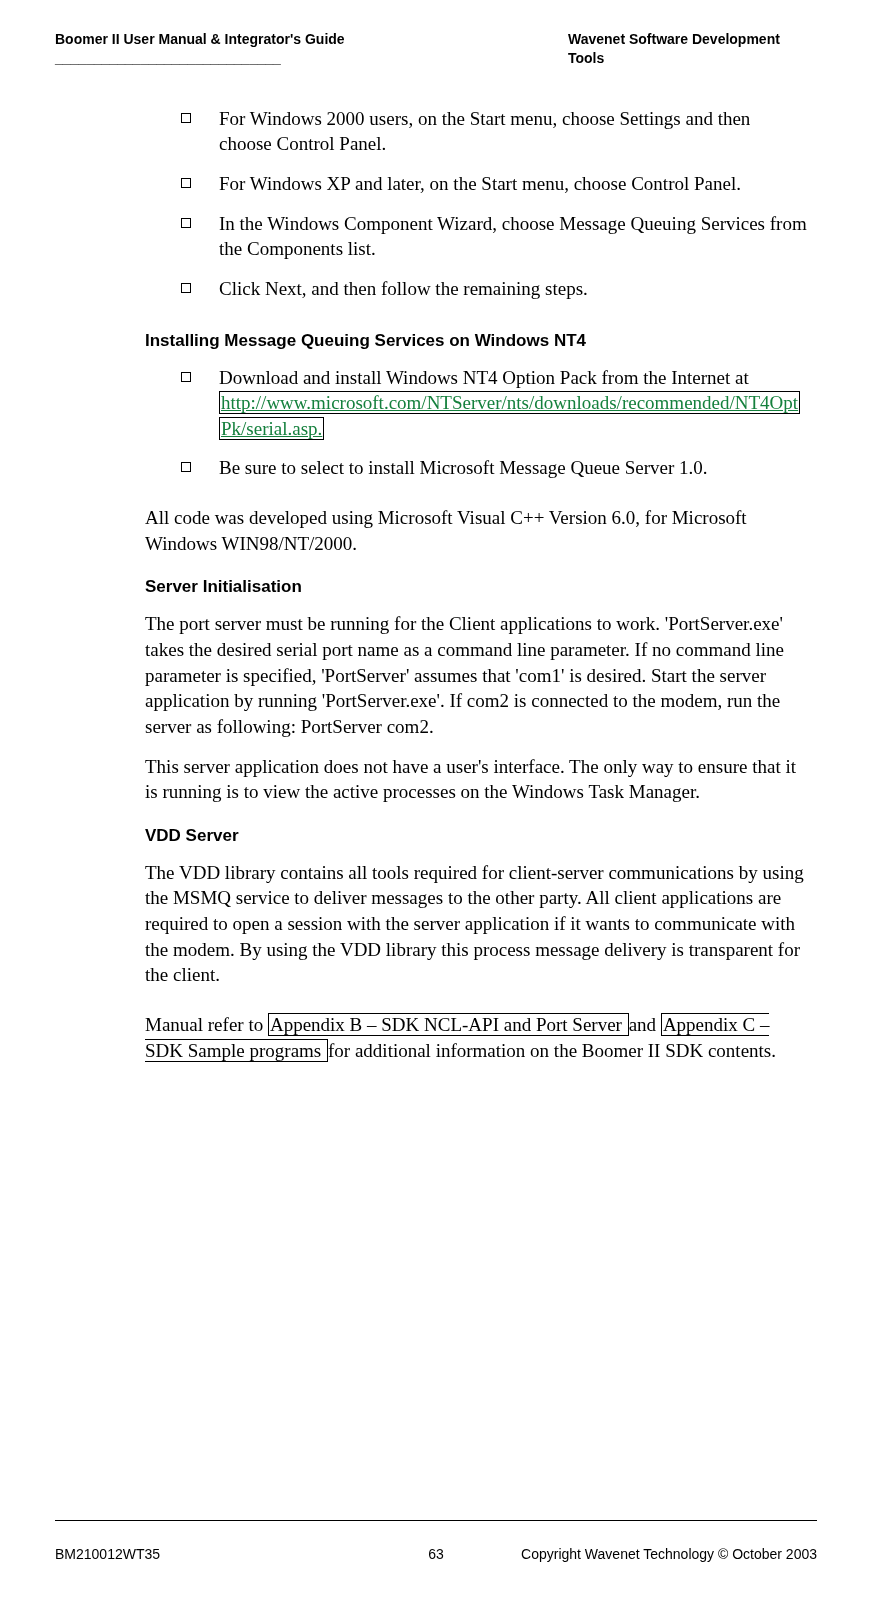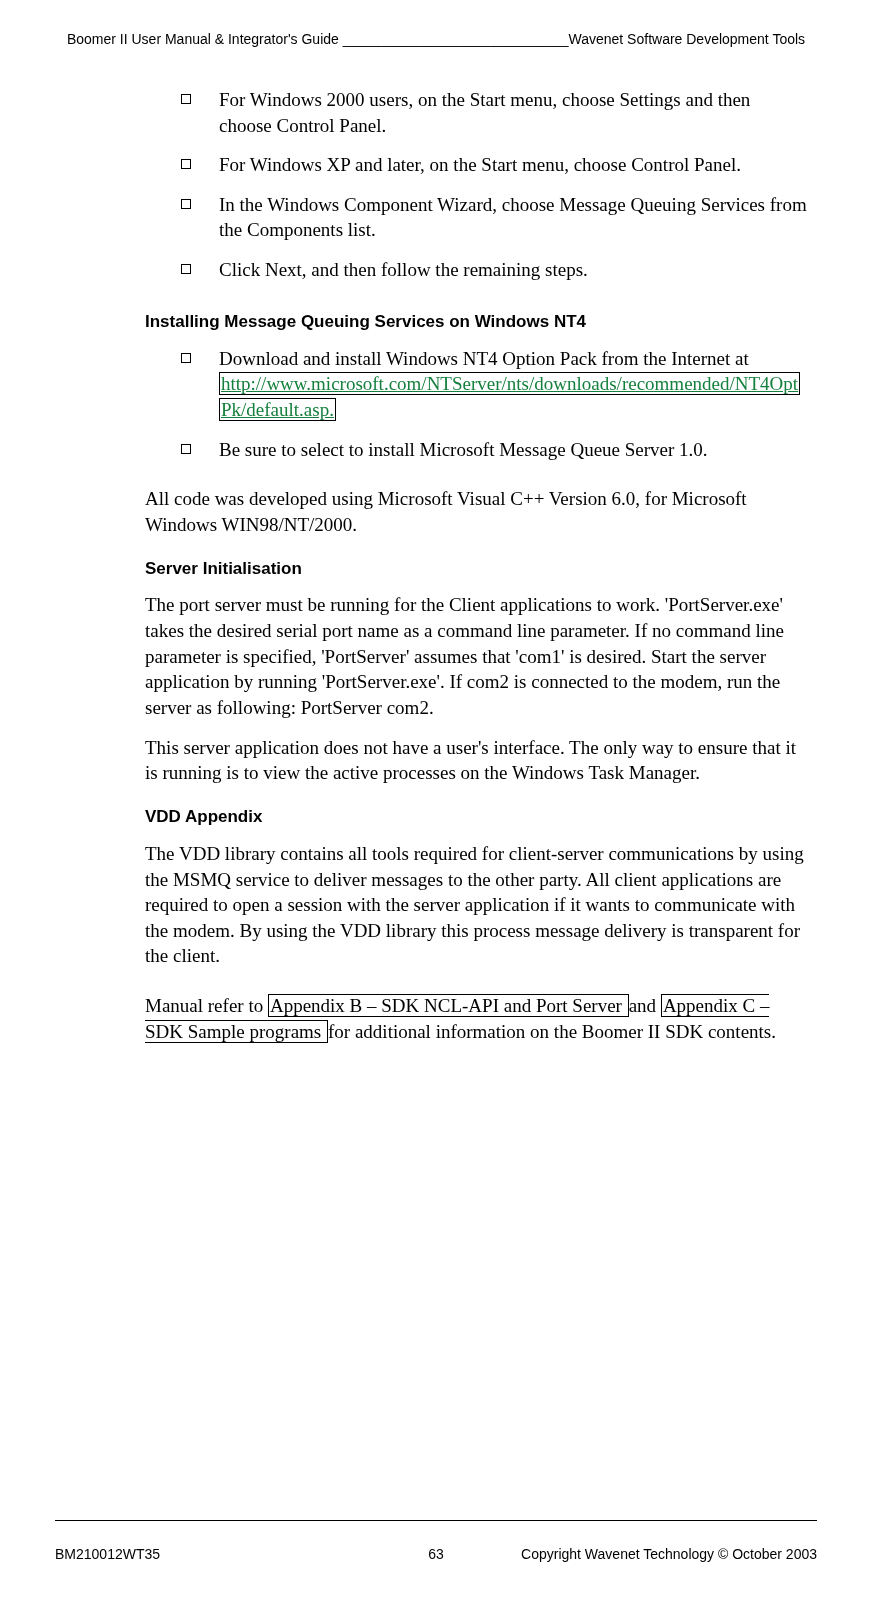--- a/index.html
+++ b/index.html
@@ -17,20 +17,21 @@
       height: 1604px;
       position: relative;
       padding: 30px 55px 40px 55px;
     }
     .header {
       display: flex;
       justify-content: center;
       font-family: Arial, Helvetica, sans-serif;
       font-size: 14px;
       margin-bottom: 38px;
+      font-weight: bold;
     }
     .content {
       padding-left: 90px;
       padding-right: 10px;
     }
     .subheading {
       font-family: Arial, Helvetica, sans-serif;
       font-size: 17px;
       font-weight: bold;
       margin-top: 20px;
@@ -113,33 +114,33 @@
     <li>In the Windows Component Wizard, choose Message Queuing Services from the Components list.</li>
     <li>Click Next, and then follow the remaining steps.</li>
   </ul>
 
   <div class="subheading sec-gap">Installing Message Queuing Services on Windows NT4</div>
   <ul class="list">
     <li>
       <span>Download and install Windows NT4 Option Pack from the Internet at</span>
       <div class="link-block">
         <span class="link">http://www.microsoft.com/NTServer/nts/downloads/recommended/NT4Opt</span><br>
-        <span class="link">Pk/default.asp.</span>
+        <span class="link">Pk/serial.asp.</span>
       </div>
     </li>
     <li>Be sure to select to install Microsoft Message Queue Server 1.0.</li>
   </ul>
 
   <div class="para">All code was developed using Microsoft Visual C++ Version 6.0, for Microsoft Windows WIN98/NT/2000.</div>
 
   <div class="subheading">Server Initialisation</div>
   <div class="body-para">The port server must be running for the Client applications to work. 'PortServer.exe' takes the desired serial port name as a command line parameter. If no command line parameter is specified, 'PortServer' assumes that 'com1' is desired. Start the server application by running 'PortServer.exe'. If com2 is connected to the modem, run the server as following: PortServer com2.</div>
   <div class="body-para">This server application does not have a user's interface. The only way to ensure that it is running is to view the active processes on the Windows Task Manager.</div>
 
-  <div class="subheading">VDD Appendix</div>
+  <div class="subheading">VDD Server</div>
   <div class="body-para">The VDD library contains all tools required for client-server communications by using the MSMQ service to deliver messages to the other party. All client applications are required to open a session with the server application if it wants to communicate with the modem. By using the VDD library this process message delivery is transparent for the client.</div>
 
   <div class="para">
     <span>Manual refer to </span><span class="appendix-link">Appendix B – SDK NCL-API and Port Server </span><span>and </span><span class="appendix-link">Appendix C – SDK Sample programs </span><span>for additional information on the Boomer II SDK contents.</span>
   </div>
 
 </div>
 
 <div class="footer">
   <span>BM210012WT35</span>

